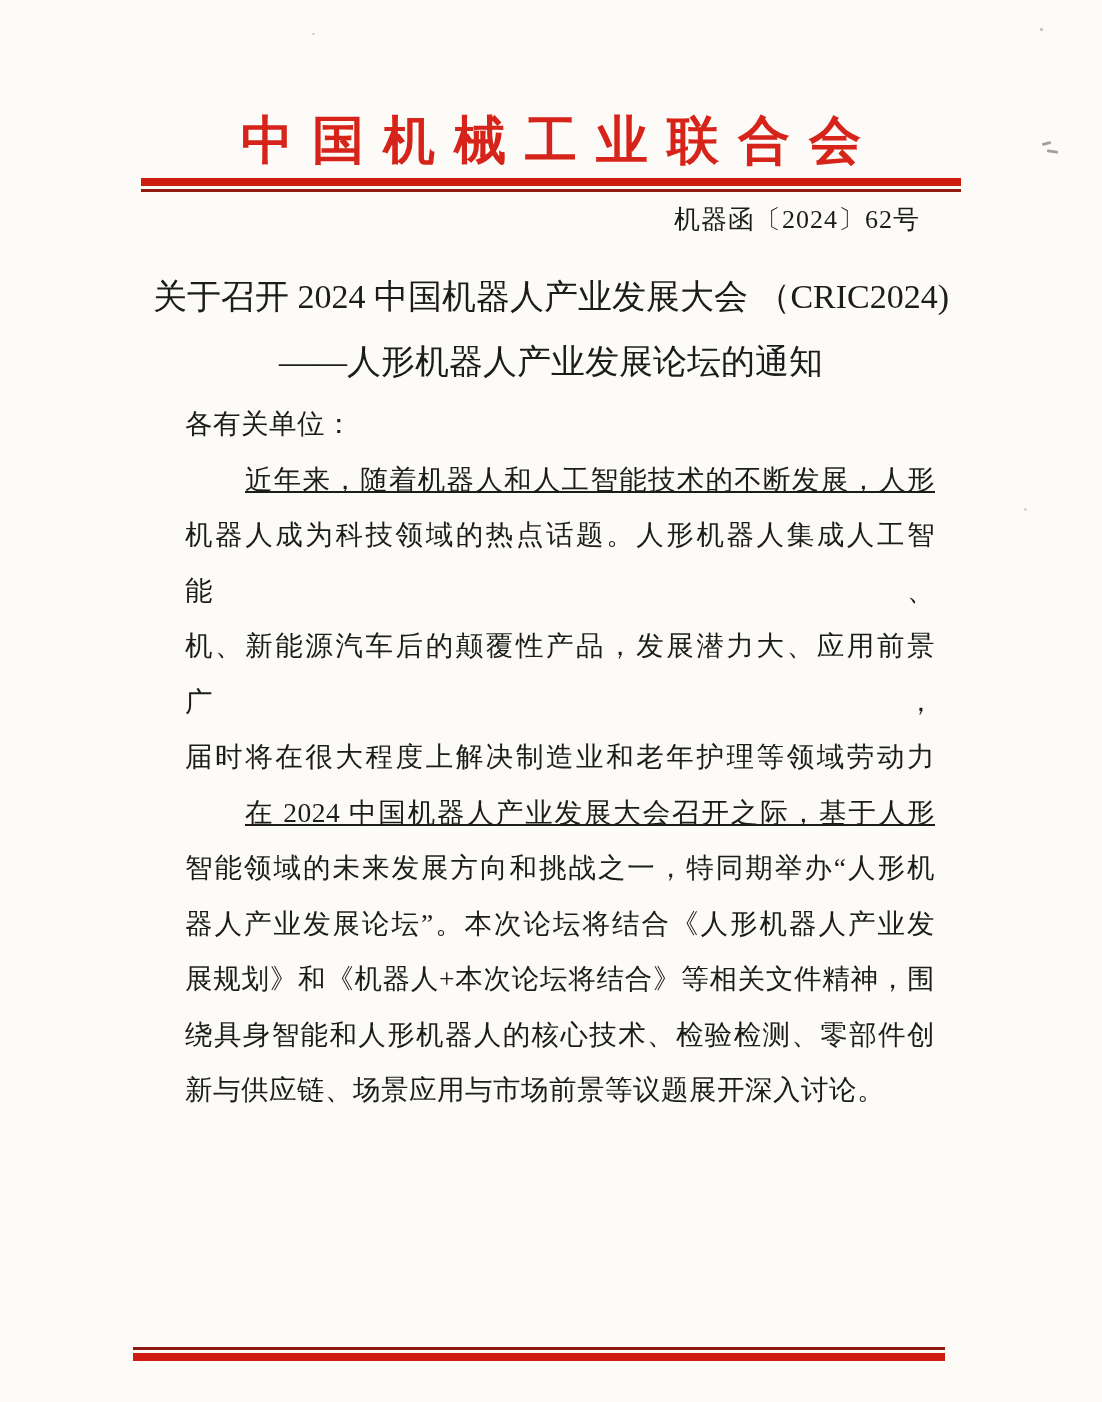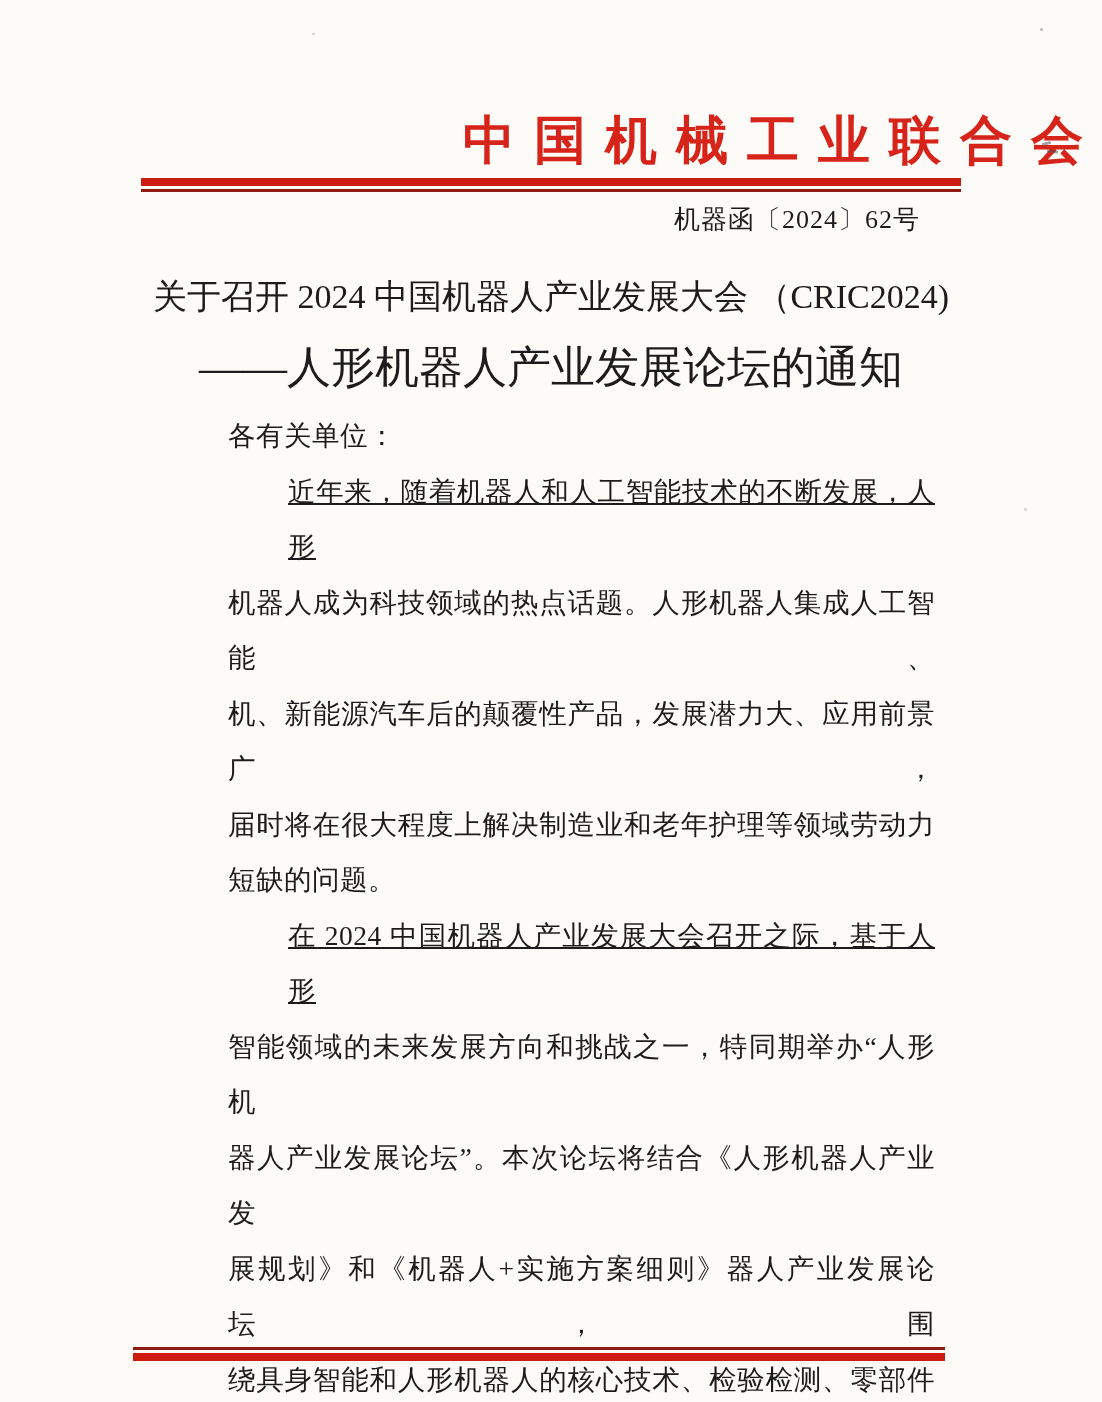--- a/index.html
+++ b/index.html
@@ -9,21 +9,21 @@
     width:1102px; height:1402px;
     margin:0 auto;
     background:#fcfbf8;
     overflow:hidden;
     font-family:"Liberation Serif","DejaVu Serif",serif;
     color:#1c1c1c;
   }
   
   .org-name {
     padding-top:114px;
-    text-align:right;
+    text-align:center;
     font-size:52px;
     line-height:1.05;
     font-weight:bold;
     color:#d6241a;
     letter-spacing:19px;
     text-indent:19px; 
     white-space:nowrap;
   }
   .rule-wrap { position:relative; width:820px; margin:9px auto 0; }
   .rule-thick { height:8px; background:#cf1c11; }
@@ -31,30 +31,30 @@
   .doc-number {
     margin:12px 182px 16px 0;
     text-align:right;
     font-size:26px;
     line-height:1.2;
     letter-spacing:1px;
   }
   
   .doc-title { margin-top:42px; text-align:center; font-weight:normal; }
   .doc-title .t1 { font-size:34px; line-height:1.2; }
-  .doc-title .t2 { font-size:44px; line-height:1.2; margin-top:24px; }
+  .doc-title .t2 { font-size:34px; line-height:1.2; margin-top:24px; }
   
   .body-text {
     width:750px;
     margin:14px 0 0 185px;
     font-size:27.5px;
     line-height:55.5px;
     letter-spacing:0.5px;
   }
-  .line { white-space:nowrap;margin-left:43px; }
+  .line { white-space:nowrap; }
   .line.j { white-space:normal; text-align:justify; text-align-last:justify; }
   .line.i { padding-left:60px;text-decoration:underline; }
   
   .footer-rule { position:absolute; left:133px; top:1347px; width:812px; }
   .footer-rule .rule-thin  { margin-top:0; }
   .footer-rule .rule-thick { margin-top:3px; }
   
   .speck { position:absolute; background:#555; opacity:.55; border-radius:1px; }
   .speck.s1 { left:1042px; top:142px; width:9px;  height:3px; transform:rotate(-14deg); }
   .speck.s2 { left:1047px; top:150px; width:11px; height:3px; transform:rotate(8deg); }
@@ -80,25 +80,24 @@
     <div class="t1">关于召开 2024 中国机器人产业发展大会 （CRIC2024)</div>
     <div class="t2">——人形机器人产业发展论坛的通知</div>
   </div>
 
   <div class="body-text">
     <div class="line">各有关单位：</div>
     <div class="line j i">近年来，随着机器人和人工智能技术的不断发展，人形</div>
     <div class="line j">机器人成为科技领域的热点话题。人形机器人集成人工智能、</div>
     <div class="line j">机、新能源汽车后的颠覆性产品，发展潜力大、应用前景广，</div>
     <div class="line j">届时将在很大程度上解决制造业和老年护理等领域劳动力</div>
-    <div class="line">短缺的问题。</div>
     <div class="line j i">在 2024 中国机器人产业发展大会召开之际，基于人形</div>
     <div class="line j">智能领域的未来发展方向和挑战之一，特同期举办“人形机</div>
     <div class="line j">器人产业发展论坛”。本次论坛将结合《人形机器人产业发</div>
-    <div class="line j">展规划》和《机器人+实施方案细则》器人产业发展论坛，围</div>
+    <div class="line j">展规划》和《机器人+本次论坛将结合》等相关文件精神，围</div>
     <div class="line j">绕具身智能和人形机器人的核心技术、检验检测、零部件创</div>
     <div class="line">新与供应链、场景应用与市场前景等议题展开深入讨论。</div>
 
   </div>
 
   <div class="footer-rule">
     <div class="rule-thin"></div>
     <div class="rule-thick"></div>
   </div>
 

